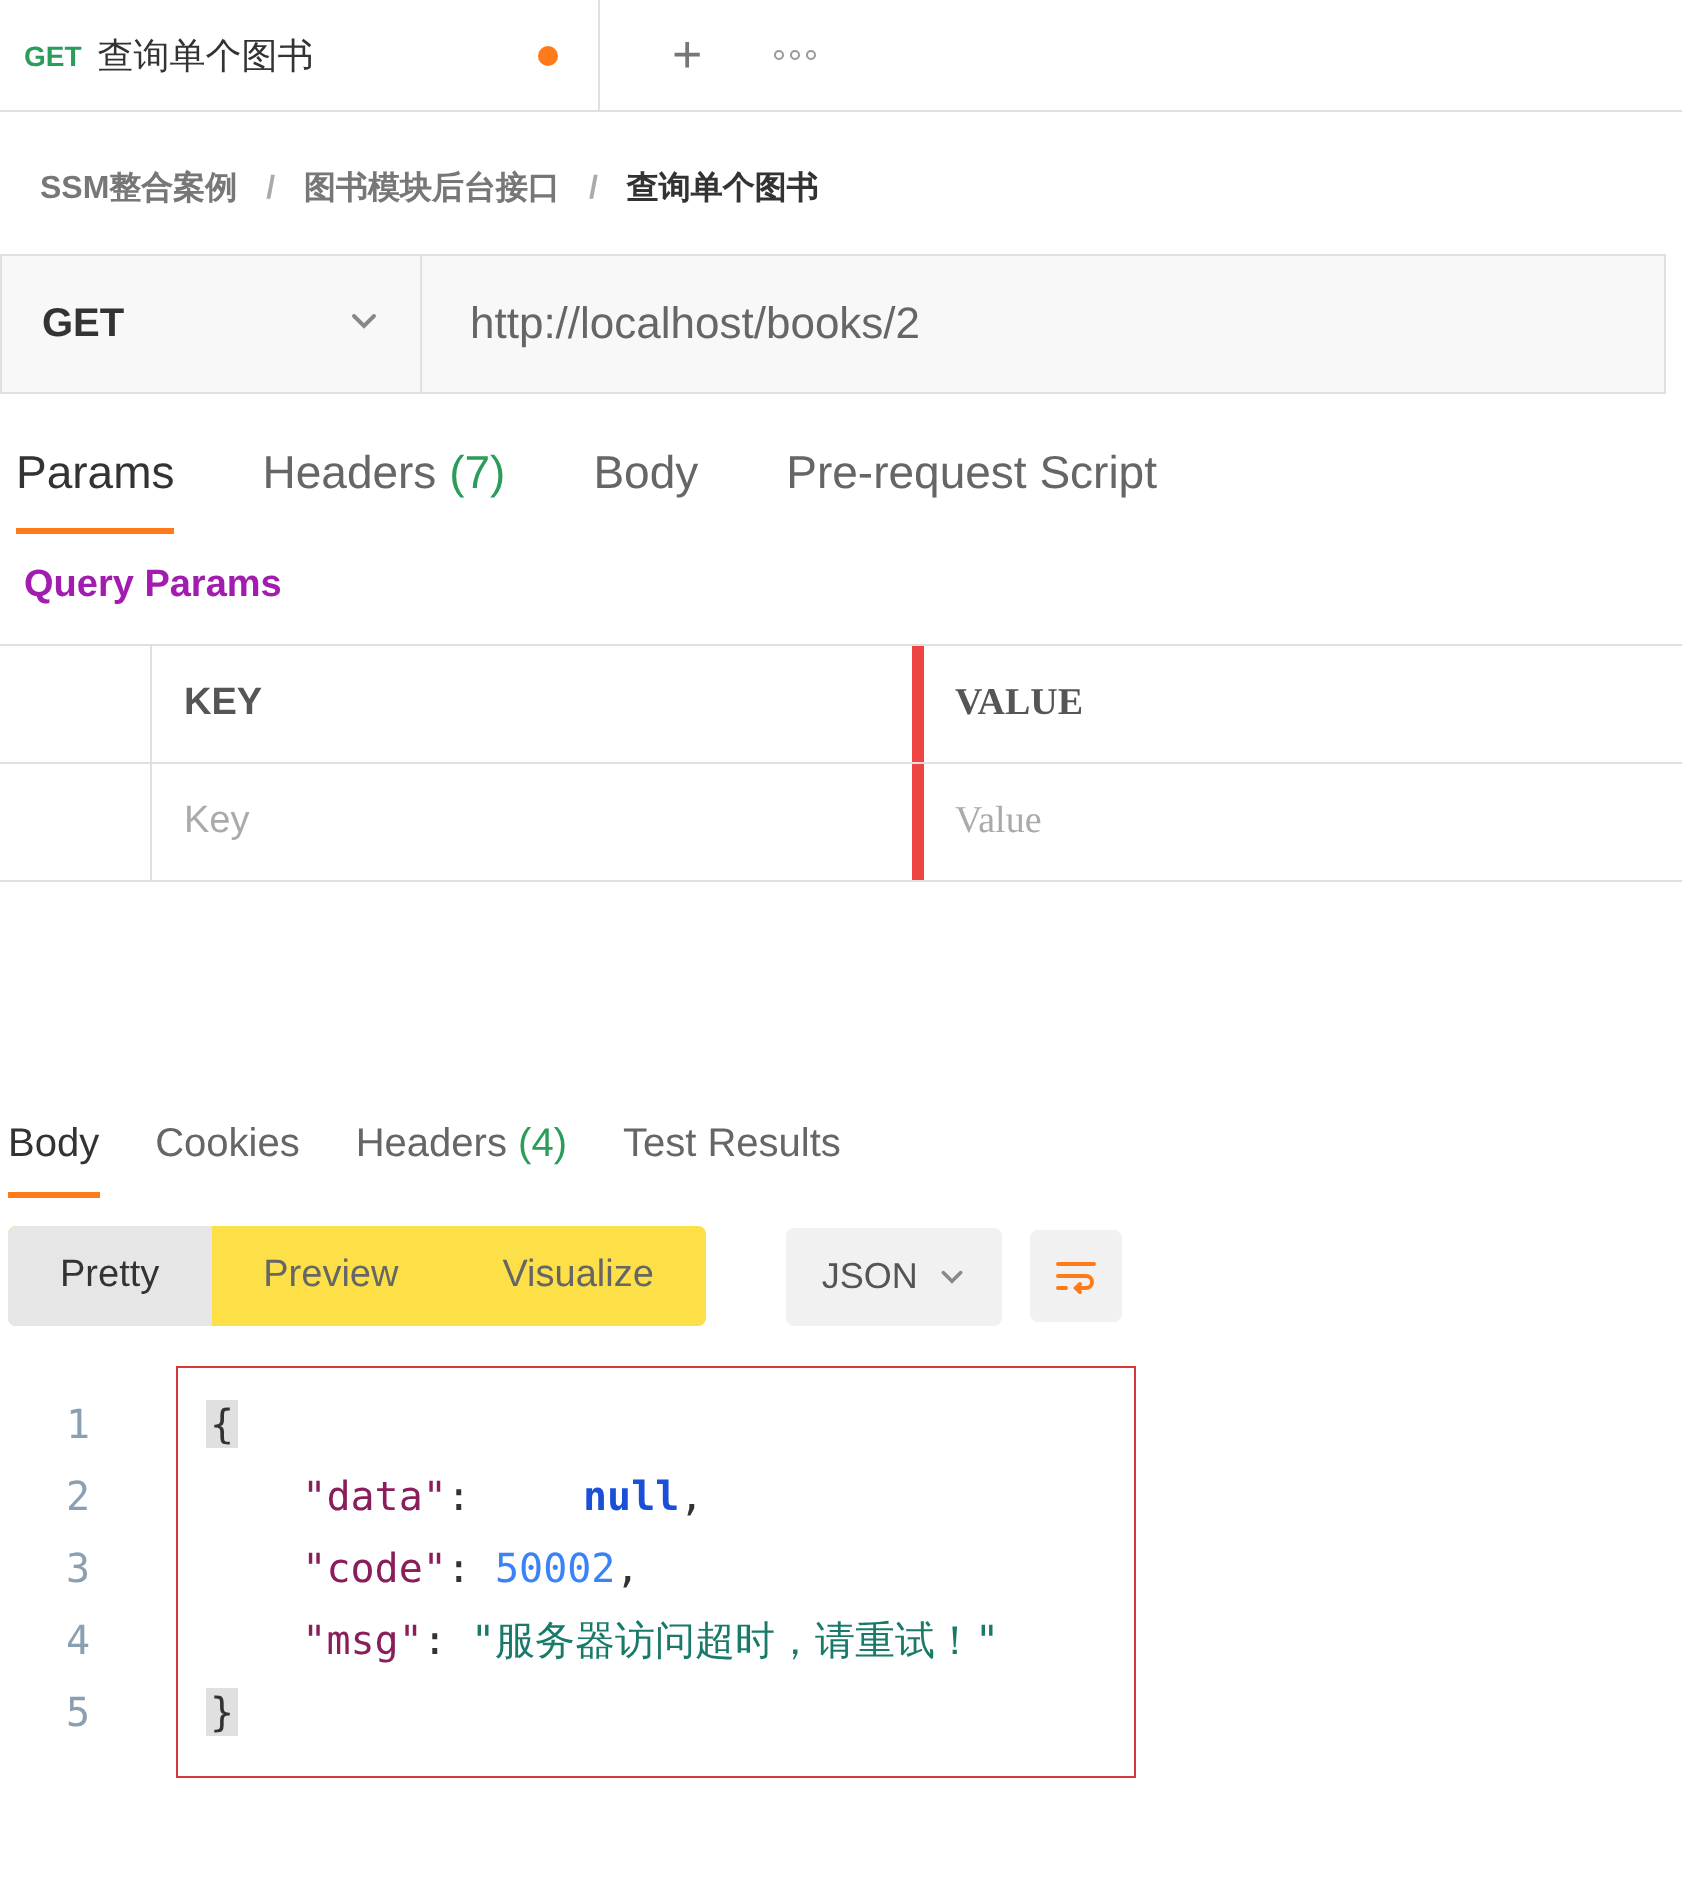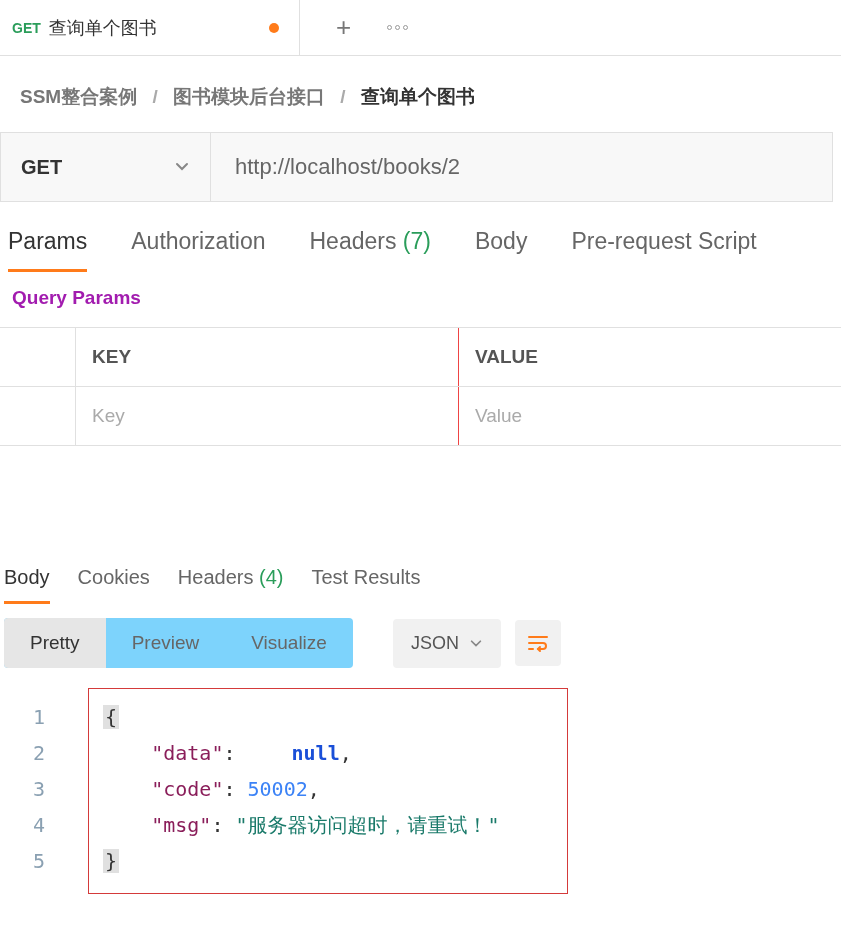--- a/index.html
+++ b/index.html
@@ -6,46 +6,46 @@
     body { font-family:-apple-system,BlinkMacSystemFont,"Segoe UI",sans-serif; background:#fff; color:#333; font-size:16px; width:841px; }
     .tab-bar { display:flex; border-bottom:1px solid #e0e0e0; height:56px; align-items:stretch; }
     .tab { display:flex; align-items:center; padding:0 20px 0 12px; border-right:1px solid #e0e0e0; gap:8px; min-width:300px; position:relative; }
     .tab .method { color:#2a9d5a; font-weight:600; font-size:14px; }
     .tab .title { color:#333; font-size:18px; }
     .tab .dot { width:10px; height:10px; border-radius:50%; background:#ff7b1a; position:absolute; right:20px; }
     .tab-actions { display:flex; align-items:center; gap:36px; padding-left:36px; color:#888; }
     .plus-icon { font-size:26px; font-weight:300; color:#777; }
     .more-icon { display:flex; gap:3px; }
     .more-icon span { width:5px; height:5px; border-radius:50%; border:1px solid #999; }
-    .breadcrumb { padding:28px 20px 22px; font-size:19px; color:#777; font-weight:600; }
+    .breadcrumb { padding:28px 20px 22px; font-size:16px; color:#777; font-weight:600; }
     .breadcrumb .sep { margin:0 10px; color:#aaa; }
     .breadcrumb .current { color:#333; }
     .req-row { display:flex; margin:0 8px 0 0; border:1px solid #e0e0e0; background:#f8f8f8; height:70px; }
     .method-sel { display:flex; align-items:center; justify-content:space-between; padding:0 20px; width:210px; border-right:1px solid #e0e0e0; font-weight:700; font-size:20px; color:#333; }
     .chevron { color:#888; }
     .url { display:flex; align-items:center; padding-left:24px; color:#666; font-size:22px; flex:1; }
     .req-tabs { display:flex; gap:44px; padding:26px 8px 0; border-bottom:1px solid transparent; font-size:23px; color:#666; }
     .req-tab { padding-bottom:14px; cursor:pointer; }
     .req-tab.active { color:#333; border-bottom:3px solid #ff7b1a; }
     .count { color:#2a9d5a; }
     .subhead { padding:14px 12px 18px; font-size:19px; color:#a21caf; font-weight:600; }
     .kv-table { border-top:1px solid #e0e0e0; border-bottom:1px solid #e0e0e0; }
     .kv-row { display:flex; border-bottom:1px solid #e0e0e0; }
     .kv-row:last-child { border-bottom:none; }
     .kv-cb { width:76px; border-right:1px solid #e0e0e0; }
-    .kv-key { flex:1; padding:18px 16px; border-right:1px solid #ef4444; font-size:19px; }
-    .kv-val { flex:1; padding:18px 16px; font-size:19px; }
+    .kv-key { flex:1; padding:18px 16px; border-right:6px solid #ef4444; font-size:19px; }
+    .kv-val { flex:1; padding:18px 16px; font-size:19px;font-family:Liberation Serif, serif; }
     .kv-row.head { color:#555; font-weight:600; }
     .kv-row.input { color:#aaa; }
     .gap { height:120px; }
     .resp-tabs { display:flex; gap:28px; padding:0 4px 0; font-size:20px; color:#666; align-items:baseline; }
     .resp-tab { padding-bottom:12px; cursor:pointer; }
     .resp-tab.active { color:#333; border-bottom:3px solid #ff7b1a; }
     .fmt-row { display:flex; align-items:center; gap:0; padding:14px 4px 10px; }
-    .fmt-tabs { display:flex; background:#7dd3fc; border-radius:4px; overflow:hidden; }
+    .fmt-tabs { display:flex; background:#fde047; border-radius:4px; overflow:hidden; }
     .fmt-tab { padding:14px 26px; font-size:19px; color:#666; cursor:pointer; }
     .fmt-tab.active { background:#e6e6e6; color:#333; }
     .fmt-gap { flex:0 0 40px; }
     .fmt-sel { display:flex; align-items:center; gap:10px; padding:14px 18px; background:#f1f1f1; border-radius:4px; color:#555; font-size:18px; }
     .wrap-icon { margin-left:14px; width:46px; height:46px; display:flex; align-items:center; justify-content:center; background:#f1f1f1; border-radius:4px; }
     .wrap-icon svg { stroke:#ff7b1a; }
     .code-area { padding:10px 8px 20px 8px; }
     .code-box { border:1px solid #d43a3a; padding:10px 14px 14px; margin-left:80px; width:480px; position:relative; }
     .gutter { position:absolute; left:-56px; top:10px; text-align:right; color:#8aa0b2; font-size:20px; line-height:36px; font-family:Menlo,Consolas,monospace; }
     pre.json { font-family:Menlo,Consolas,monospace; font-size:20px; line-height:36px; white-space:pre; color:#333; }
@@ -89,21 +89,20 @@
       <svg width="16" height="16" viewBox="0 0 16 16" fill="none">
           <path d="M3 6l5 5 5-5" stroke="#888" stroke-width="2" stroke-linecap="round"></path>
         </svg>
     </span>
   </div>
   <div class="url">http://localhost/books/2</div>
 </div>
 
 <div class="req-tabs">
   <div class="req-tab active">Params</div>
-  <div class="req-tab">Authorization</div>
   <div class="req-tab"><span>Headers</span> <span class="count">(7)</span></div>
   <div class="req-tab">Body</div>
   <div class="req-tab">Pre-request Script</div>
 </div>
 
 <div class="subhead">Query Params</div>
 <div class="kv-table">
   <div class="kv-row head">
     <div class="kv-cb"></div>
     <div class="kv-key">KEY</div>

